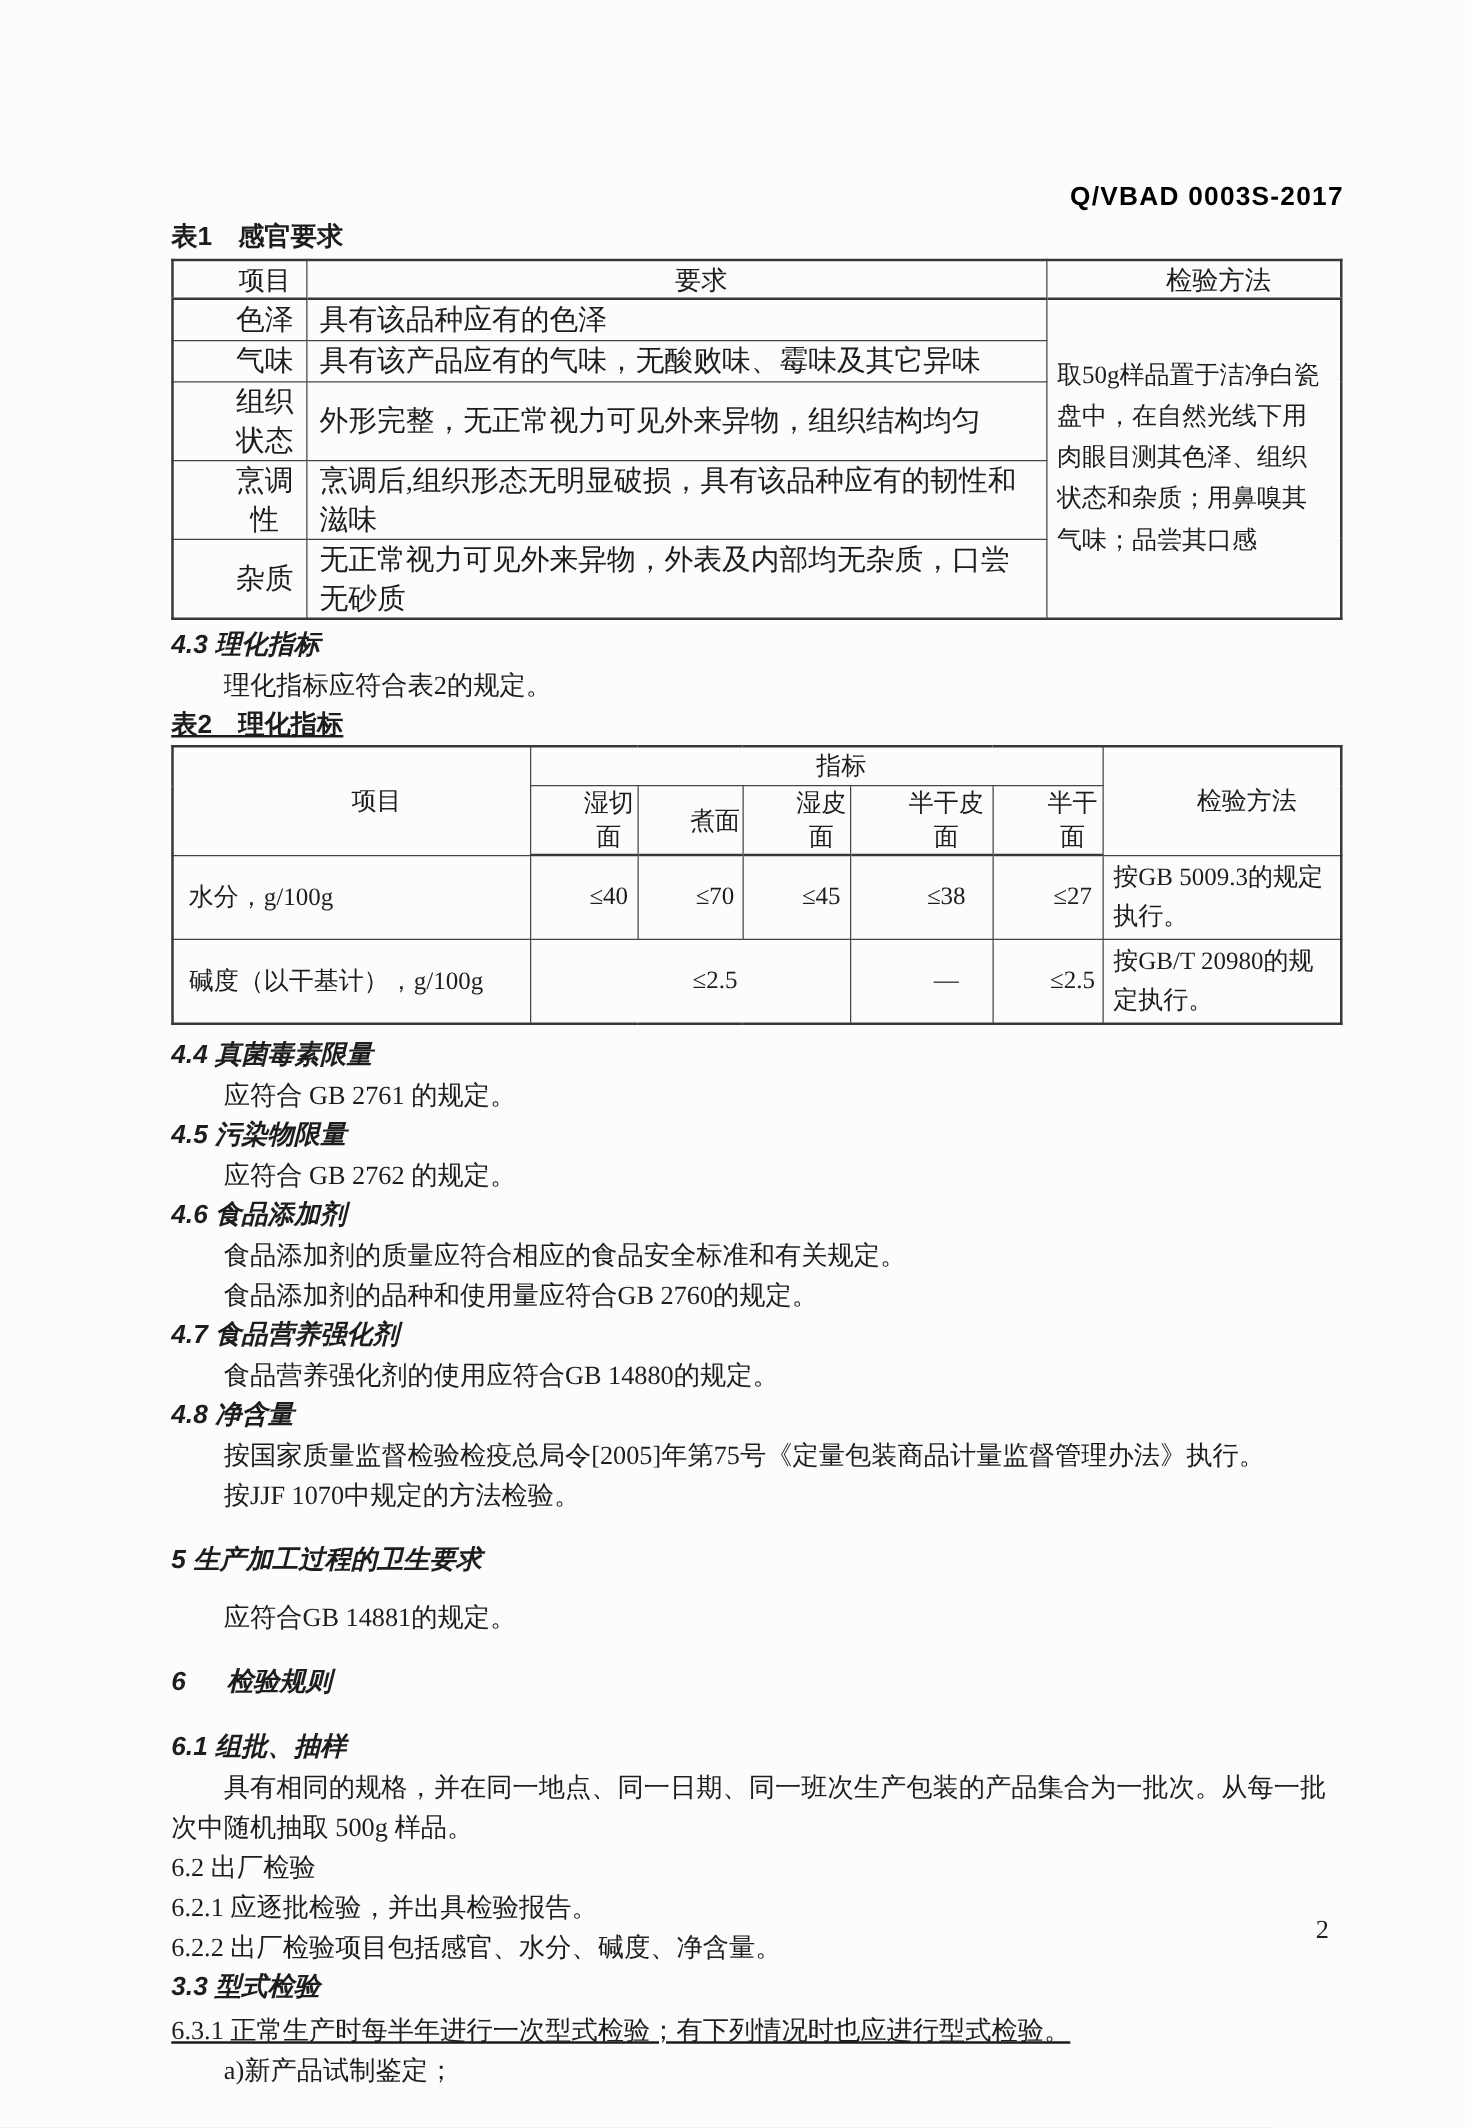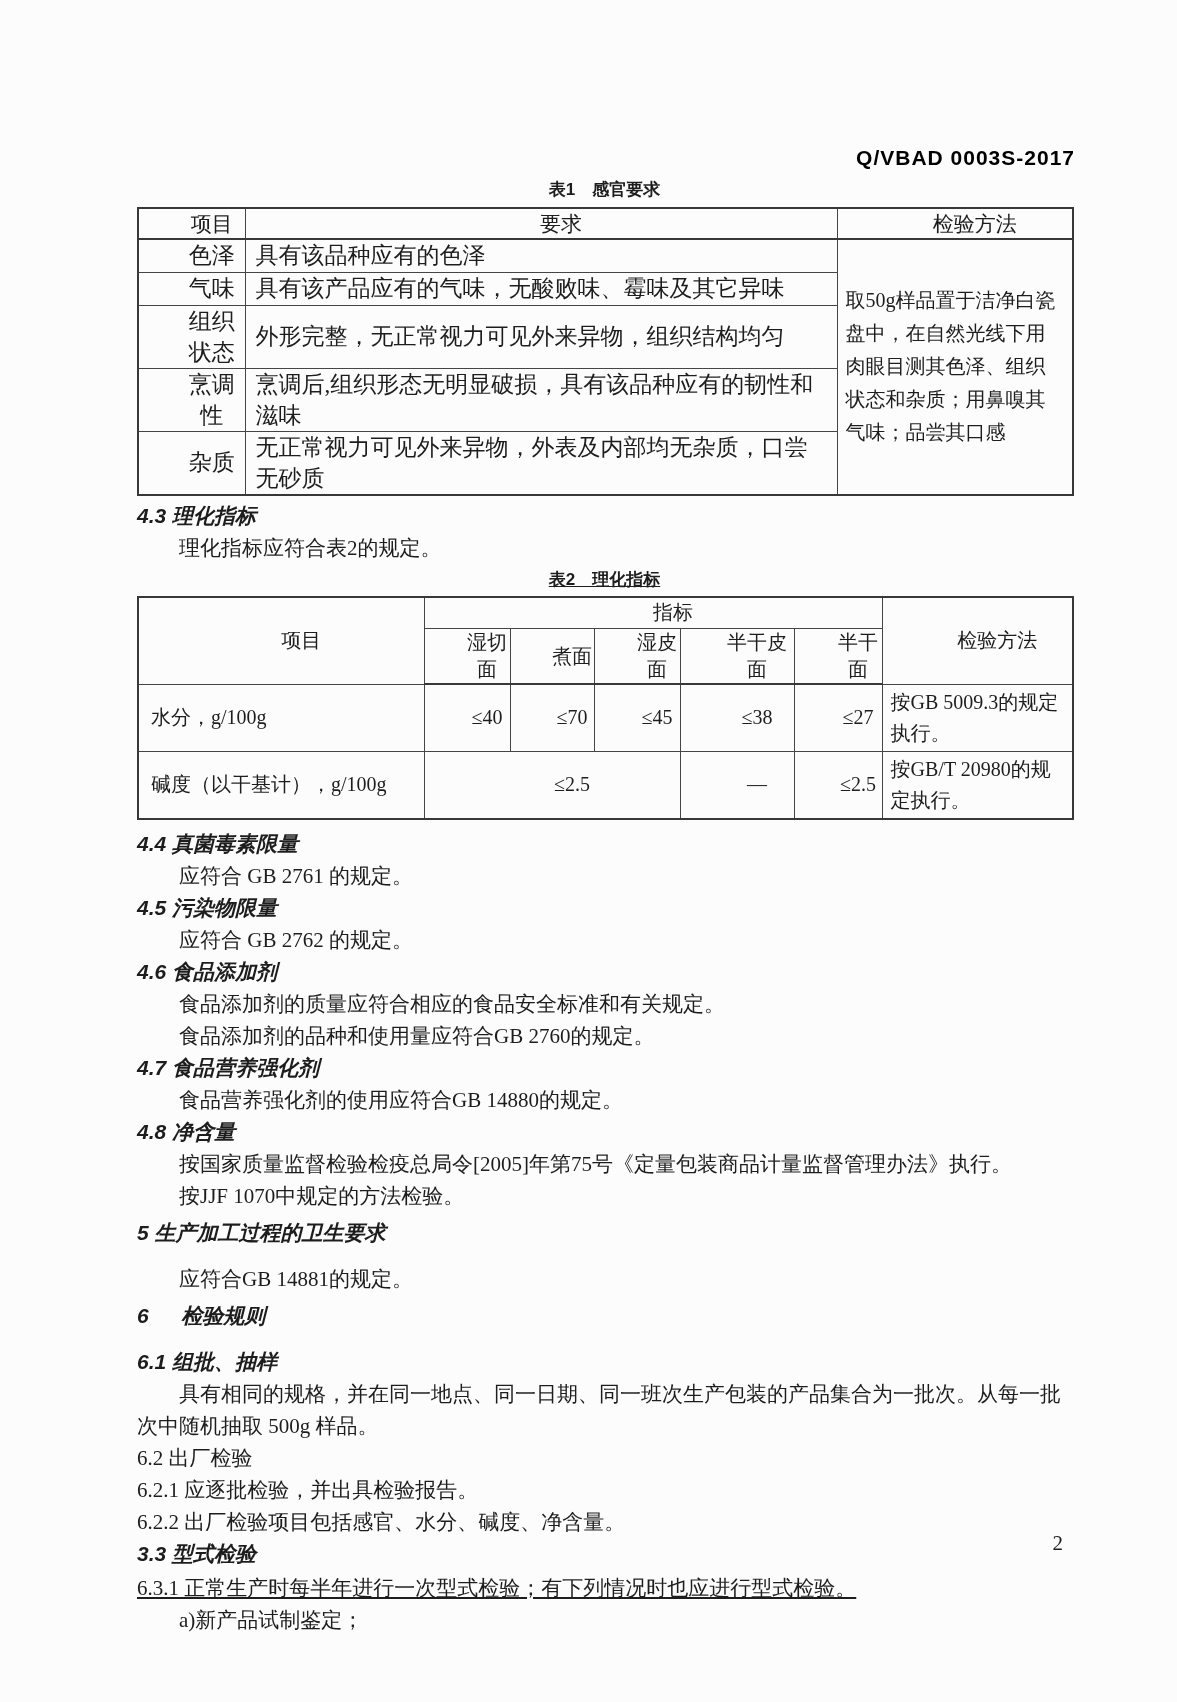--- a/index.html
+++ b/index.html
@@ -15,23 +15,22 @@
     overflow:hidden;
   }
   .doc-code {
     position:absolute; top:146px; right:102px;
     font-family:"Liberation Sans","DejaVu Sans",sans-serif;
     font-weight:700; font-size:21px; letter-spacing:1px;
     color:#000000;
   }
   .content { position:absolute; top:176px; left:137px; width:935px; }
   .tbl-title {
-    text-align:center;
     font-family:"Liberation Sans","DejaVu Sans",sans-serif;
-    font-weight:700; font-size:17px;
+    font-weight:700; font-size:21px;
     height:28px; line-height:28px;
   }
   table { border-collapse:collapse; table-layout:fixed; width:935px; }
   td, th { border:1px solid #454545; font-weight:normal; vertical-align:middle;padding-left:40px; }
   .t1 { border:2px solid #383838; margin-top:3px; }
   .t1 th { height:31px; text-align:center; font-size:21px; }
   .t1 .hdr-row th { border-bottom:2px solid #383838; }
   .t1 td { height:33px; font-size:23px; }
   .t1 .c-item { text-align:center; }
   .t1 .c-req  { text-align:left; padding:0 10px; }
@@ -46,21 +45,21 @@
   .t2 .c-item2 { text-align:left; padding:0 12px; }
   .t2 .c-method2 { text-align:left; padding:2px 8px; line-height:31px; }
   .h {
     font-family:"Liberation Sans","DejaVu Sans",sans-serif;
     font-weight:700; font-size:21px;
     line-height:32px; white-space:pre-wrap;font-style:italic;
   }
   .p { line-height:32px; }
   .indent { text-indent:2em; }
   .mt4 { margin-top:4px; } .mt8 { margin-top:8px; } .mt2 { margin-top:2px;text-decoration:underline; }
-  .mt14 { margin-top:5px; } .mb14 { margin-bottom:14px; }
+  .mt14 { margin-top:20px; } .mb14 { margin-bottom:14px; }
   .page-num {
     position:absolute; top:1529px; right:114px;
     font-size:21px; line-height:28px;
   }
 </style>
 </head>
 <body>
 
 <div class="page">
 

